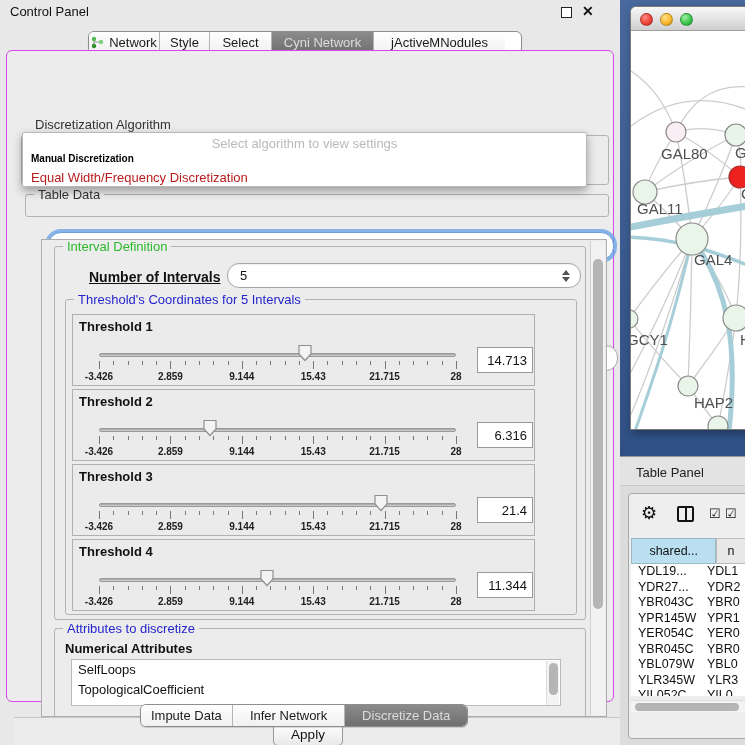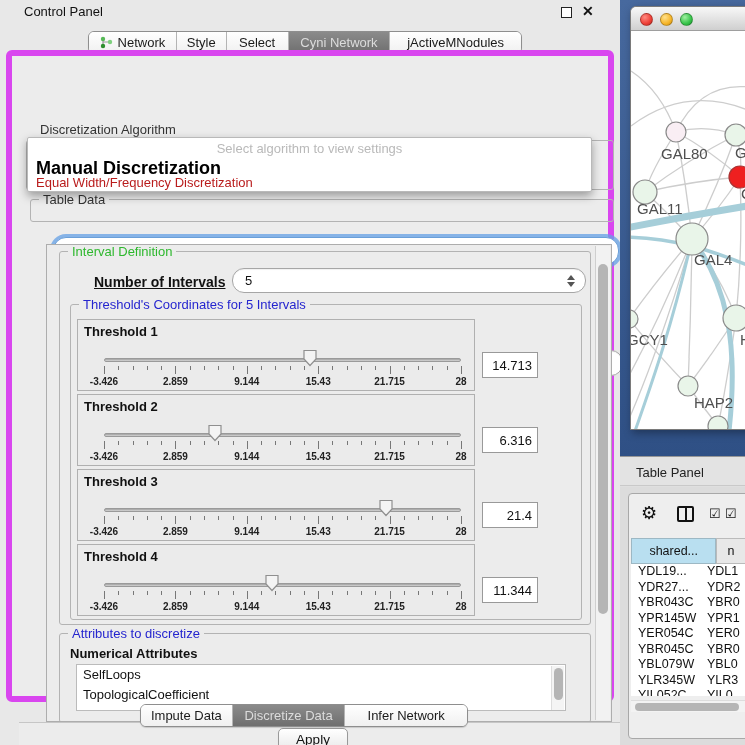--- a/index.html
+++ b/index.html
@@ -3,38 +3,38 @@
 <meta charset="utf-8">
 <style>
   * { margin:0; padding:0; box-sizing:border-box; }
   html,body { width:745px; height:745px; }
   body { font-family:"Liberation Sans", sans-serif; background:#e8e8e8; position:relative; overflow:hidden; }
   .abs { position:absolute; }
 
   
   #cp { left:0; top:0; width:620px; height:745px; background:#e8e8e8; }
   #cp-titlebar { left:0; top:0; width:620px; height:24px; background:#e8e8e8; }
-  #cp-title { left:24px; top:4px; font-size:13px; color:#111; }
+  #cp-title { left:10px; top:4px; font-size:13px; color:#111; }
   #float-icon { left:561px; top:7px; width:11px; height:11px; border:1.5px solid #222; background:#fff; }
   #close-icon { left:582px; top:3px; font-size:14px; font-weight:bold; color:#111; }
 
   .segctl { display:flex; border:1px solid #8e8e8e; border-radius:6px; overflow:hidden; background:#fff;
             box-shadow:0 1px 1px rgba(0,0,0,.15); height:23px; }
   .seg { display:flex; align-items:center; justify-content:center; font-size:13px; color:#1a1a1a;
          border-right:1px solid #b4b4b4; background:linear-gradient(#ffffff,#f0f0f0); cursor:default; }
   .seg:last-child { border-right:none; }
   .seg.sel { background:linear-gradient(#8b8b8b,#6f6f6f); color:#dcdcdc; }
   #tabs-top { left:88px; top:31px; width:434px; }
-  #tabs-top .seg:nth-child(1){ width:88px;justify-content:center; } #tabs-top .seg:nth-child(2){ width:50px; }
+  #tabs-top .seg:nth-child(1){ width:71px;justify-content:center; } #tabs-top .seg:nth-child(2){ width:50px; }
   #tabs-top .seg:nth-child(3){ width:62px; } #tabs-top .seg:nth-child(4){ width:102px; }
   #tabs-top .seg:nth-child(5){ width:131px; }
   .neticon { width:13px; height:13px; margin-right:5px; }
 
   #main-panel { left:6px; top:50px; width:608px; height:652px; background:#ececec;
-                border:6px solid #d946ef; border-radius:6px; }
+                border:1px solid #d946ef; border-radius:6px; }
 
   .group { position:absolute; border:1px solid #b3b3b3; border-radius:3px; }
   .gtitle { position:absolute; top:-8px; left:8px; background:#ececec; padding:0 4px; font-size:13px; }
   .gtitle.green { color:#2eb82e; } .gtitle.blue { color:#2525cf; } .gtitle.dark { color:#333; }
 
   .combo { position:absolute; background:#fff; border:1px solid #a6a6a6; border-radius:12px;
            display:flex; align-items:center; font-size:13px; color:#111; padding-left:12px;
            box-shadow:inset 0 1px 1px rgba(0,0,0,.06); }
   .stepper { position:absolute; right:10px; top:50%; transform:translateY(-50%); width:8px; height:12px; }
   .st-up { position:absolute; top:0; left:0; width:0; height:0; border-left:4px solid transparent;
@@ -45,42 +45,42 @@
   
   #algo-group { left:14px; top:84px; width:588px; height:50px; }
   #algo-label { left:24px; top:66px; font-size:13px; color:#333; }
   #algo-combo { left:26px; top:96px; width:566px; height:28px; border-radius:13px;
                 box-shadow:0 0 0 3px rgba(100,160,230,.75); border:1px solid #6a9fd8; }
 
   
   #algo-popup { left:15px; top:81px; width:565px; height:55px; background:#fff; border:1px solid #b9b9b9;
                 border-radius:2px; box-shadow:0 4px 10px rgba(0,0,0,.35); z-index:30; }
   #popup-prompt { left:0; top:3px; width:100%; text-align:center; font-size:13px; color:#b9b9b9; }
-  #popup-opt1 { left:8px; top:20px; font-size:18px; font-weight:bold; color:#000; }
+  #popup-opt1 { left:8px; top:20px; font-size:10px; font-weight:bold; color:#000; }
   #popup-opt2 { left:8px; top:37px; font-size:13px; color:#b91c1c; }
 
   
   #td-group { left:18px; top:143px; width:584px; height:23px; }
   #td-combo { left:28px; top:150px; width:564px; height:26px; }
 
   
   #scrollpanel { left:34px; top:188px; width:566px; height:478px; background:#ececec;
                  border:1px solid #adadad; overflow:hidden; }
   #sp-scrollbar { position:absolute; right:1px; top:1px; width:15px; height:474px; background:#f2f2f2;
                   border-left:1px solid #cfcfcf; }
   #sp-thumb { position:absolute; left:2px; top:18px; width:10px; height:350px; background:#b5b5b5; border-radius:5px; }
 
   #interval-group { left:12px; top:6px; width:532px; height:374px; }
   #noi-label { left:34px; top:22px; font-size:14px; font-weight:bold; color:#111;text-decoration:underline; }
   #noi-combo { left:172px; top:16px; width:354px; height:25px; }
   #thr-group { left:10px; top:52px; width:512px; height:316px; }
   .gtitle.blue { background:#ececec; }
 
   #thr-rows { position:absolute; left:6px; top:14px; width:470px; }
-  .thr { position:relative; width:398px; height:72px; background:#ebebeb; border:1px solid #b0b0b0; margin-bottom:3px; }
+  .thr { position:relative; width:463px; height:72px; background:#ebebeb; border:1px solid #b0b0b0; margin-bottom:3px; }
   .thr-label { position:absolute; left:6px; top:4px; font-size:13px; font-weight:bold; color:#111; }
   .thr-slider { position:absolute; left:0; top:0; width:470px; height:72px; }
   .track { position:absolute; left:26px; top:38px; width:357px; height:4px; border-radius:2px;
            background:linear-gradient(#9f9f9f,#d6d6d6); border:1px solid #9a9a9a; }
   .tick { position:absolute; width:1px; background:#777; top:46px; height:4px; }
   .tick.major { height:8px; }
   .ticklab { position:absolute; top:56px; font-size:10px; font-weight:600; color:#222; transform:translateX(-50%); }
   .thumb { position:absolute; top:29px; width:16px; height:18px; }
   .thr-value { position:absolute; left:404px; top:32px; width:56px; height:26px; border:1px solid #999;
                background:#fff; font-family:"Liberation Sans",sans-serif; font-size:13px; text-align:right;
@@ -421,25 +421,25 @@
 
     <div id="apply-bar" class="abs">
       <div id="apply-btn">Apply</div>
     </div>
   </div>
 
   <div id="tabs-bottom" class="abs segctl">
     <div class="seg">
         <span>Impute Data</span>
       </div>
+    <div class="seg">
+        <span>Infer Network</span>
+      </div>
     <div class="seg sel">
         <span>Discretize Data</span>
-      </div>
-    <div class="seg">
-        <span>Infer Network</span>
       </div>
   </div>
 </div>
 
 <div id="right" class="abs">
   <div id="blue-frame">
     <div id="mac-window">
       <div id="mac-titlebar">
         <div class="light red"></div>
         <div class="light yellow"></div>

